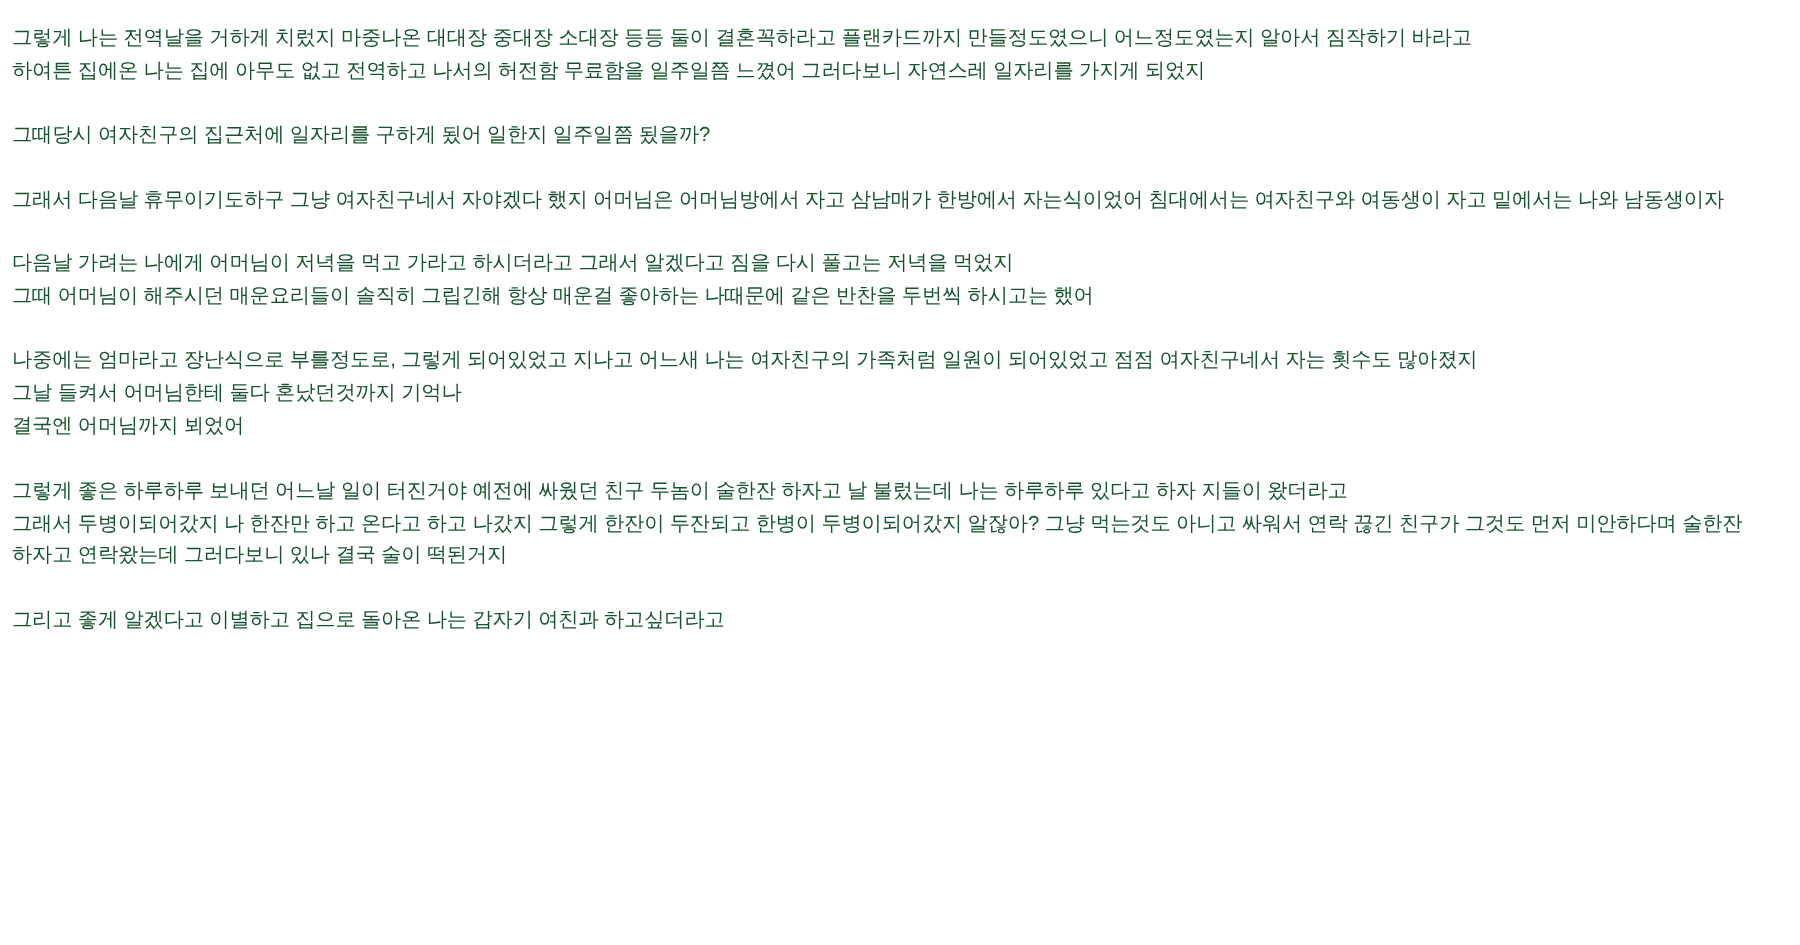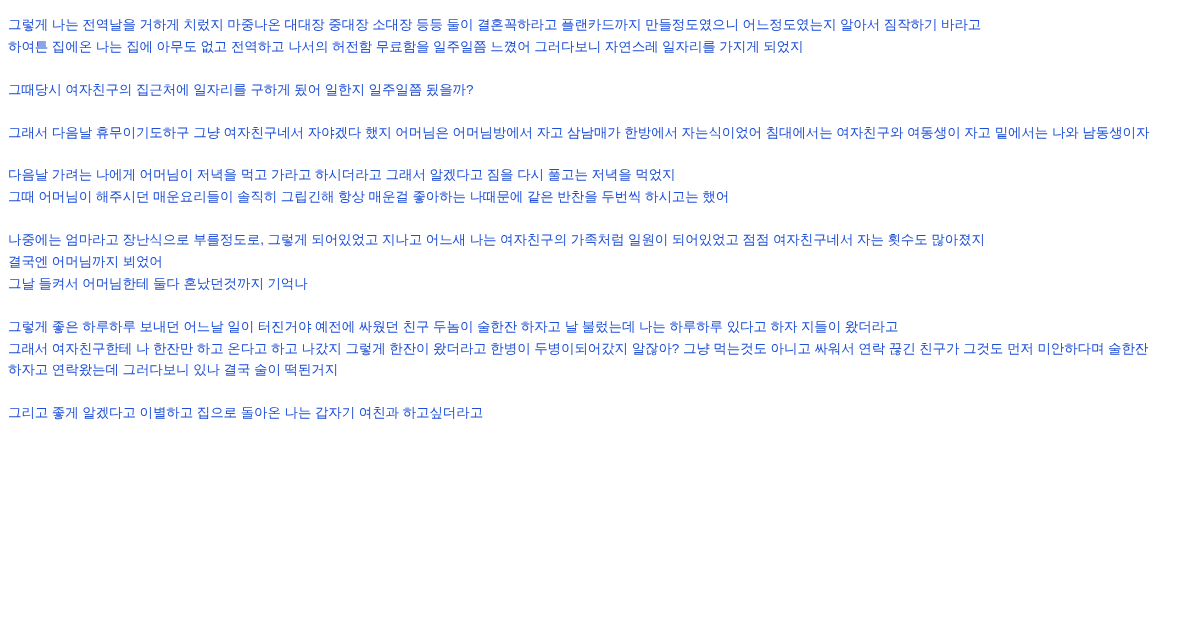--- a/index.html
+++ b/index.html
@@ -14,21 +14,21 @@
     font-family: "Liberation Sans", "DejaVu Sans", sans-serif;
     color: #1a1a1a;
   }
   #doc {
     padding: 14px 8px 0 8px;
     box-sizing: border-box;
   }
   .para {
     font-size: 13.5px;
     line-height: 1.62;
-    color: #1d4ed8;
+    color: #14532d;
     margin: 0;
     white-space: pre-wrap;
     word-break: break-all;
     letter-spacing: -0.1px;
   }
   .spacer {
     height: 21px;
   }
   .block {
     margin-bottom: 0;
@@ -56,28 +56,28 @@
   <div class="spacer"></div>
 
   <div class="block">
     <p class="para">다음날 가려는 나에게 어머님이 저녁을 먹고 가라고 하시더라고 그래서 알겠다고 짐을 다시 풀고는 저녁을 먹었지</p>
     <p class="para">그때 어머님이 해주시던 매운요리들이 솔직히 그립긴해 항상 매운걸 좋아하는 나때문에 같은 반찬을 두번씩 하시고는 했어</p>
   </div>
   <div class="spacer"></div>
 
   <div class="block">
     <p class="para">나중에는 엄마라고 장난식으로 부를정도로, 그렇게 되어있었고 지나고 어느새 나는 여자친구의 가족처럼 일원이 되어있었고 점점 여자친구네서 자는 횟수도 많아졌지</p>
+    <p class="para">그날 들켜서 어머님한테 둘다 혼났던것까지 기억나</p>
     <p class="para">결국엔 어머님까지 뵈었어</p>
-    <p class="para">그날 들켜서 어머님한테 둘다 혼났던것까지 기억나</p>
   </div>
   <div class="spacer"></div>
 
   <div class="block">
     <p class="para">그렇게 좋은 하루하루 보내던 어느날 일이 터진거야 예전에 싸웠던 친구 두놈이 술한잔 하자고 날 불렀는데 나는 하루하루 있다고 하자 지들이 왔더라고</p>
-    <p class="para">그래서 여자친구한테 나 한잔만 하고 온다고 하고 나갔지 그렇게 한잔이 왔더라고 한병이 두병이되어갔지 알잖아? 그냥 먹는것도 아니고 싸워서 연락 끊긴 친구가 그것도 먼저 미안하다며 술한잔</p>
+    <p class="para">그래서 두병이되어갔지 나 한잔만 하고 온다고 하고 나갔지 그렇게 한잔이 두잔되고 한병이 두병이되어갔지 알잖아? 그냥 먹는것도 아니고 싸워서 연락 끊긴 친구가 그것도 먼저 미안하다며 술한잔</p>
     <p class="para">하자고 연락왔는데 그러다보니 있나 결국 술이 떡된거지</p>
   </div>
   <div class="spacer"></div>
 
   <div class="block">
     <p class="para">그리고 좋게 알겠다고 이별하고 집으로 돌아온 나는 갑자기 여친과 하고싶더라고</p>
   </div>
 
 </div>
 

